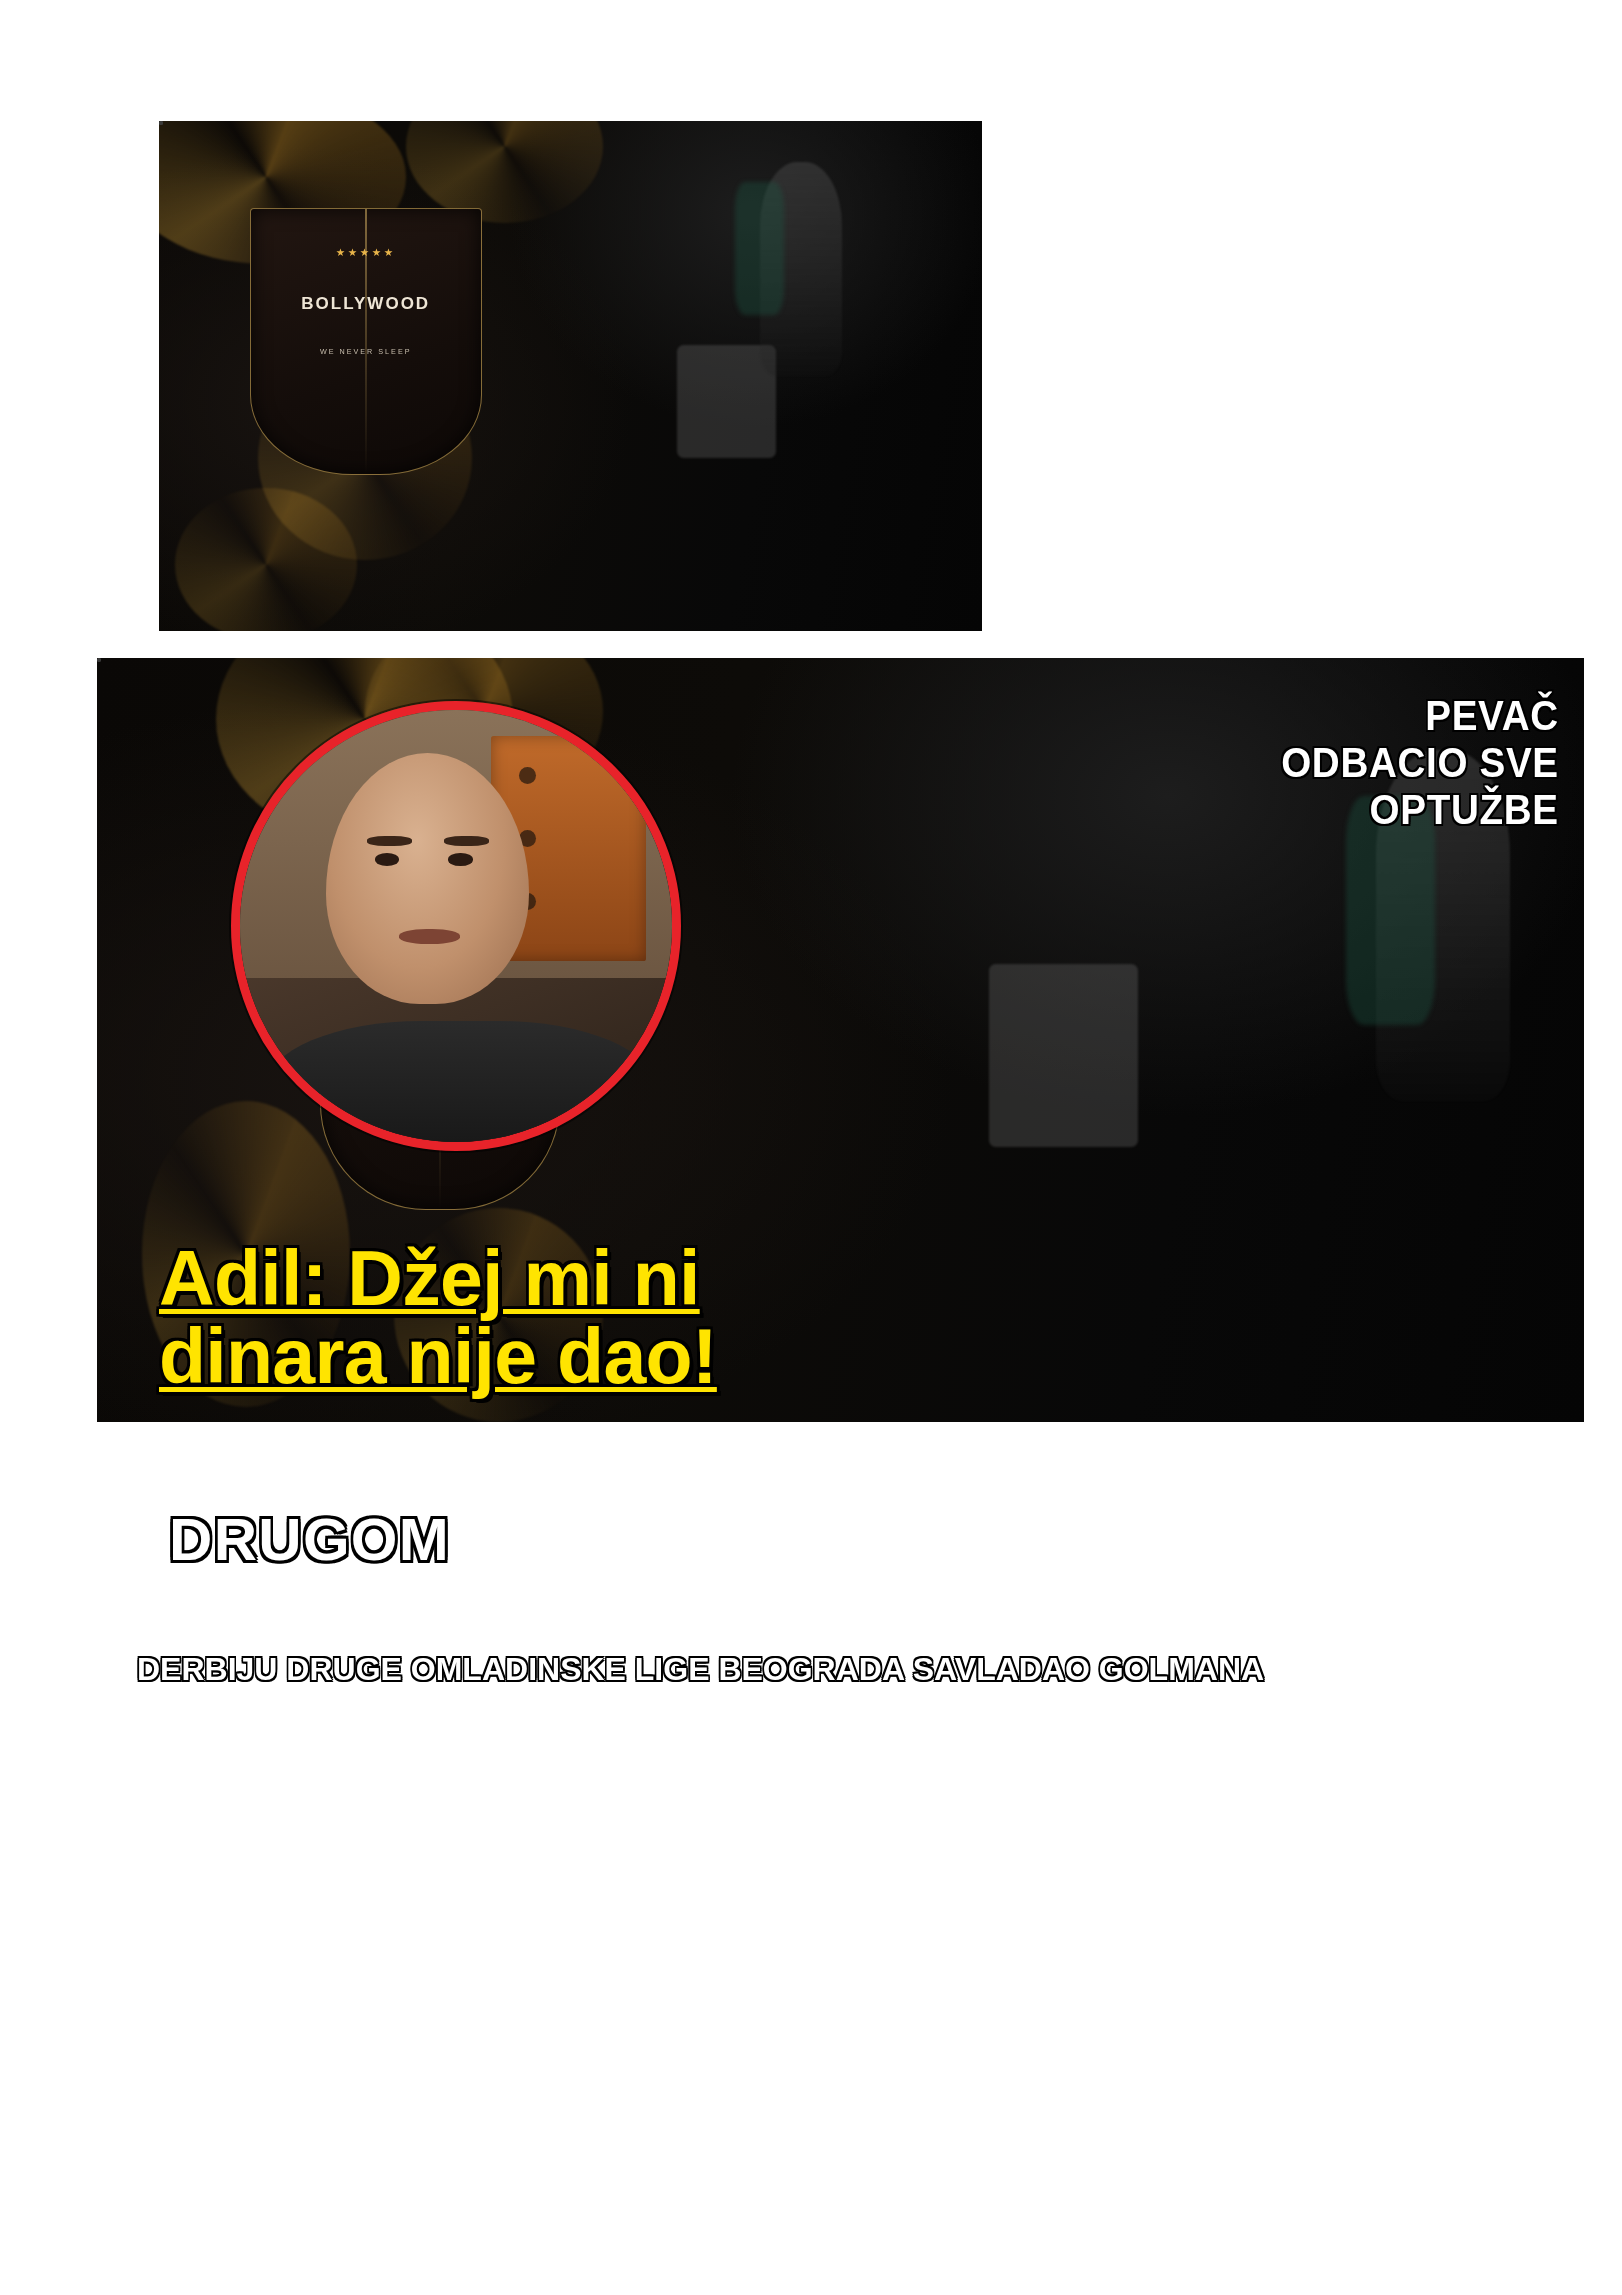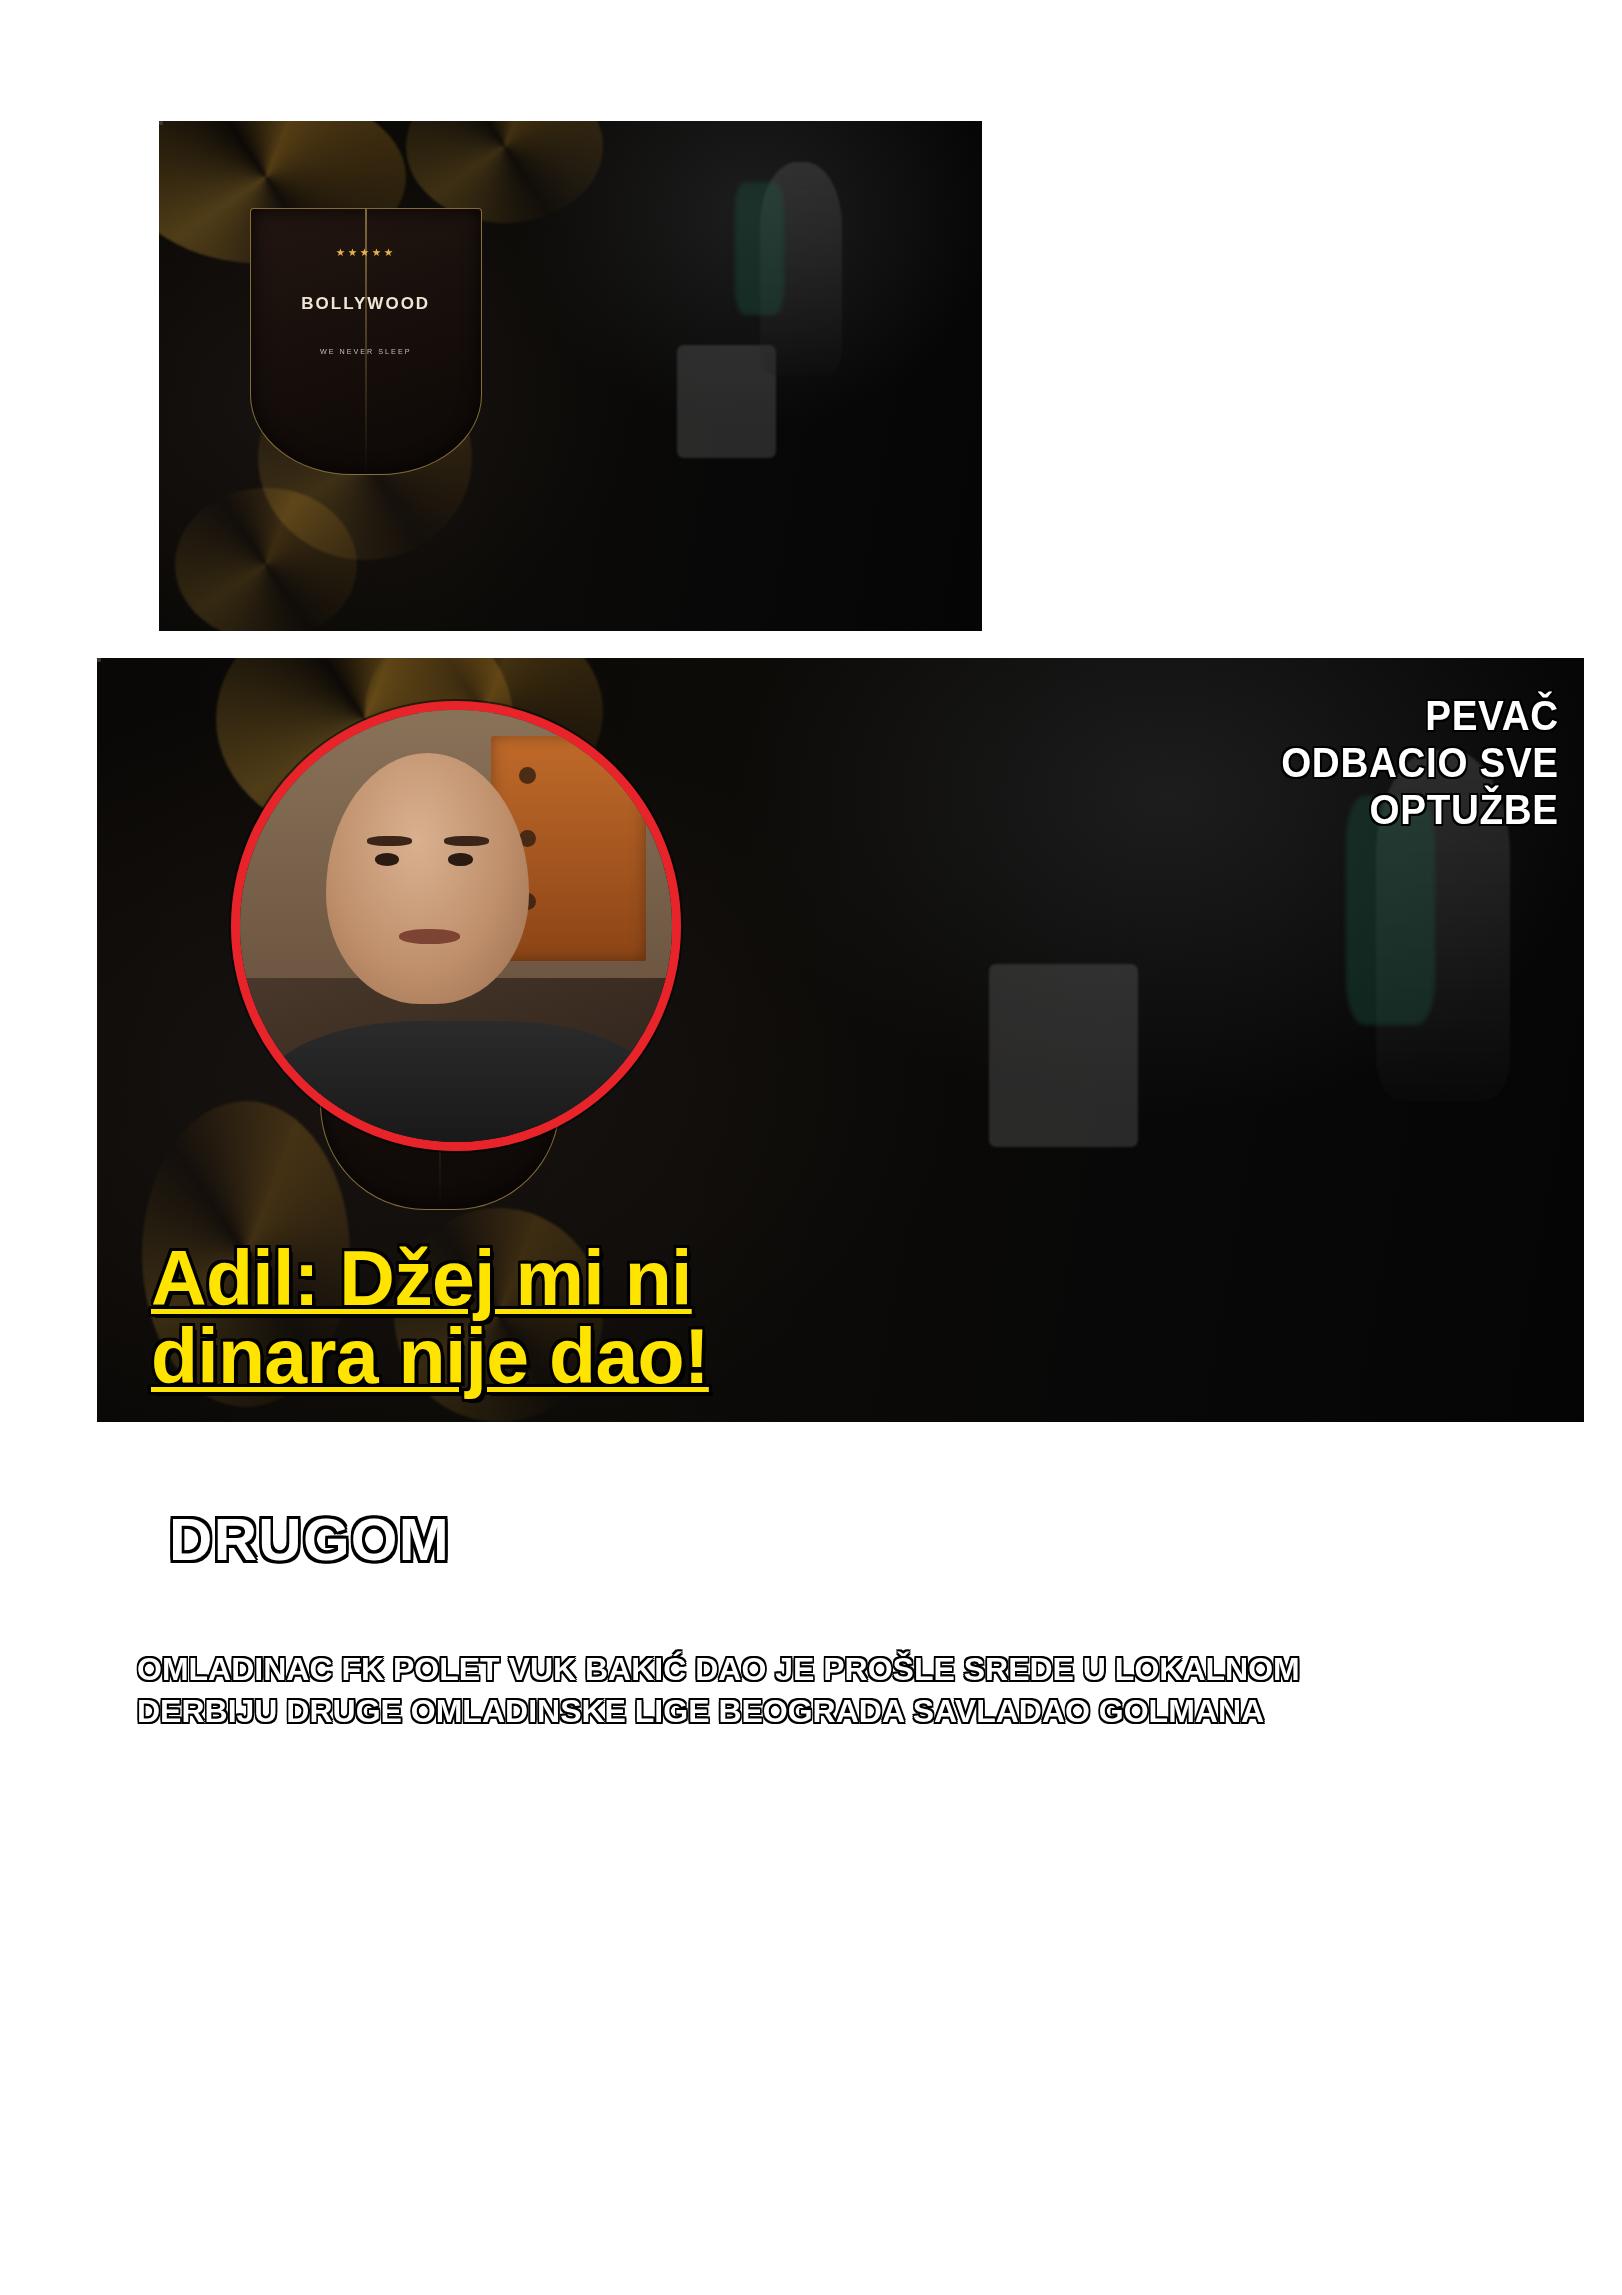--- a/index.html
+++ b/index.html
@@ -251,21 +251,21 @@
     position:absolute; background:#7d4434; border-radius:45%;
   }
   .inset-body {
     position:absolute; left:6%; bottom:-6%; width:90%; height:34%;
     background: linear-gradient(180deg,#2b2b2b,#151515);
     border-radius: 40% 40% 0 0 / 45% 45% 0 0;
   }
 
   .headline {
     position: absolute;
-    left: 54px;
+    left: 62px;
     bottom: 26px;
     color: #ffe400;
     font-weight: 800;
     font-size: 77px;
     line-height: 1.02;
     letter-spacing: -0.7px;
     text-shadow:
       2.6px 0 0 #000, -2.6px 0 0 #000, 0 2.6px 0 #000, 0 -2.6px 0 #000,
       2.6px 2.6px 0 #000, -2.6px -2.6px 0 #000, 2.6px -2.6px 0 #000, -2.6px 2.6px 0 #000,
       3.9px 3.9px 0 #000;
@@ -412,16 +412,15 @@
 
   <div class="headline">
     <span class="line">Adil: Džej mi ni</span>
     <span class="line">dinara nije dao!</span>
   </div>
 </div>
 
 <div class="skandal">DRUGOM</div>
 
 <div class="bodytext">
-  <span>OMLADINAC FK POLET VUK BAKIĆ DAO JE PROŠLE SREDE U LOKALNOM</span>
   <span>DERBIJU DRUGE OMLADINSKE LIGE BEOGRADA SAVLADAO GOLMANA</span>
 </div>
 
 
 </body></html>

